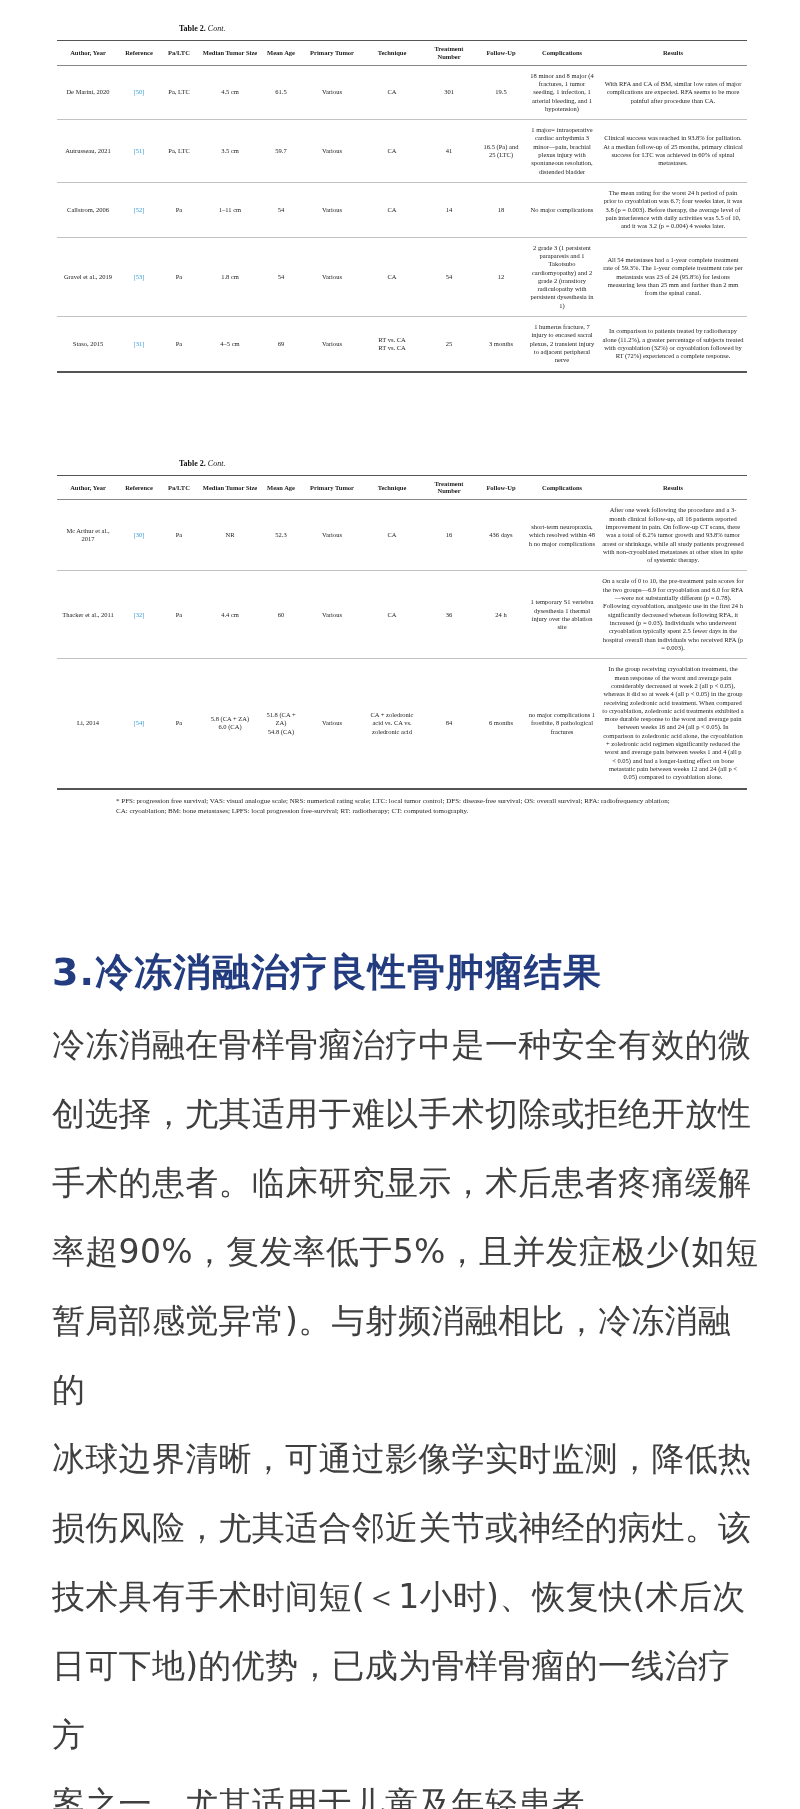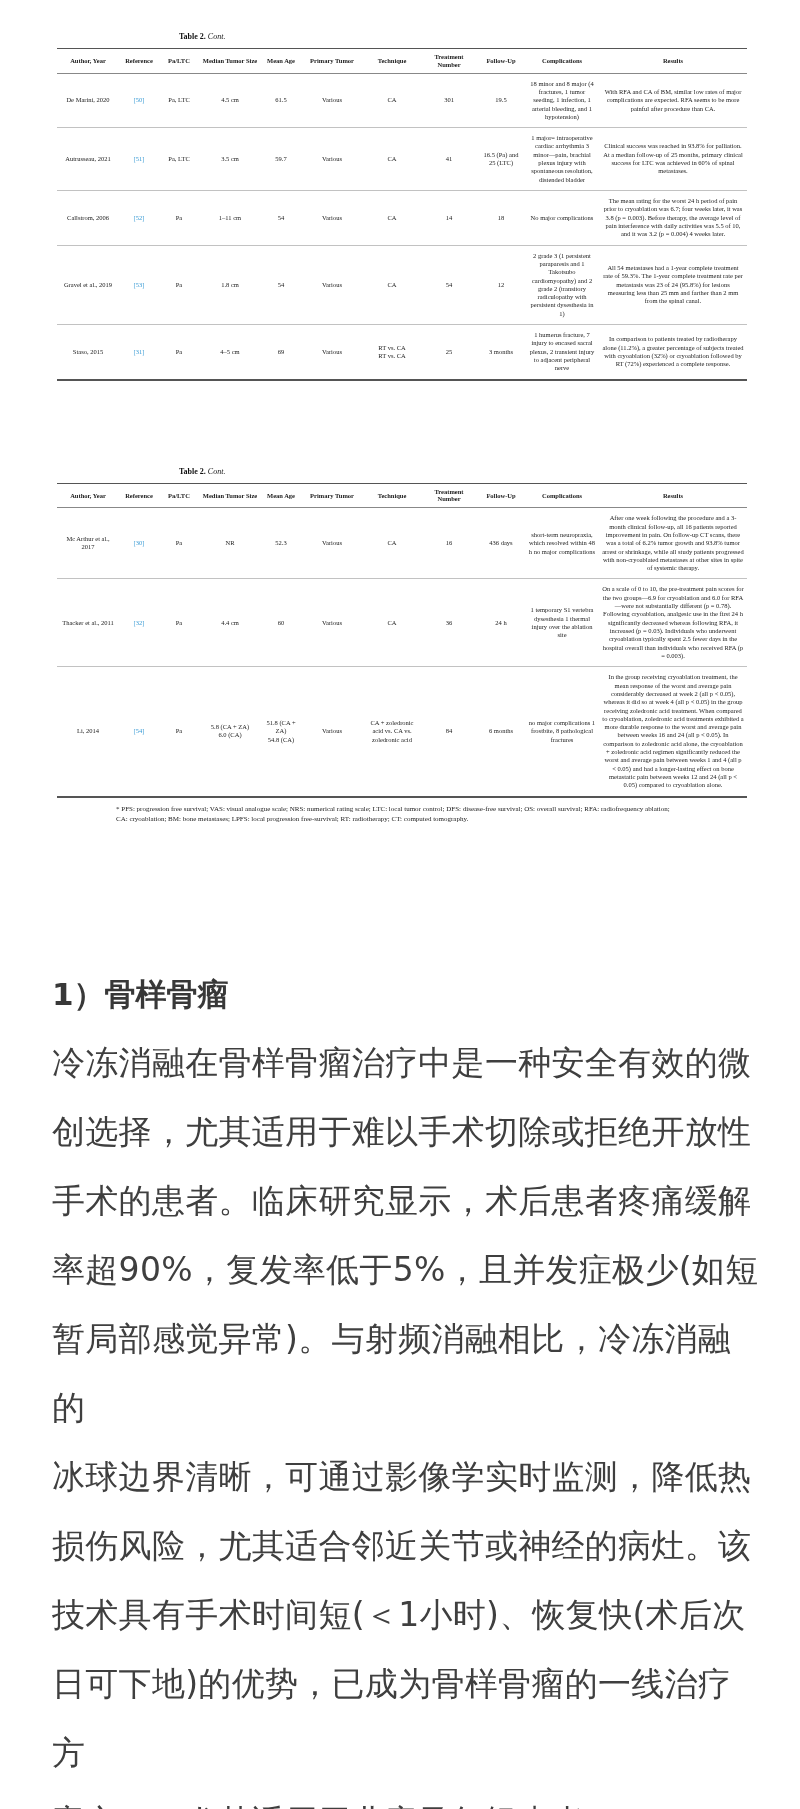--- a/index.html
+++ b/index.html
@@ -8,21 +8,21 @@
     background: #ffffff;
     width: 800px;
     height: 1809px;
     overflow: hidden;
     font-family: "Liberation Sans", sans-serif;
     position: relative;
   }
 
   
   .tables-area {
-    padding-top: 32px;
+    padding-top: 24px;
     margin-left: 57px;
     width: 690px;
     font-family: "Liberation Serif", "DejaVu Serif", serif;
     color: #1c1c1c;
   }
   .tblock + .tblock { margin-top: 86px; }
   .tcaption {
     font-size: 8px;
     margin-left: 122px;
     margin-bottom: 7px;
@@ -279,21 +279,21 @@
               <td>no major complications 1 frostbite, 8 pathological fractures</td>
               <td>In the group receiving cryoablation treatment, the mean response of the worst and average pain considerably decreased at week 2 (all p &lt; 0.05), whereas it did so at week 4 (all p &lt; 0.05) in the group receiving zoledronic acid treatment. When compared to cryoablation, zoledronic acid treatments exhibited a more durable response to the worst and average pain between weeks 16 and 24 (all p &lt; 0.05). In comparison to zoledronic acid alone, the cryoablation + zoledronic acid regimen significantly reduced the worst and average pain between weeks 1 and 4 (all p &lt; 0.05) and had a longer-lasting effect on bone metastatic pain between weeks 12 and 24 (all p &lt; 0.05) compared to cryoablation alone.</td>
             </tr>
           </tbody>
         </table>
         <div class="tfootnote">* PFS: progression free survival; VAS: visual analogue scale; NRS: numerical rating scale; LTC: local tumor control; DFS: disease-free survival; OS: overall survival; RFA: radiofrequency ablation; CA: cryoablation; BM: bone metastases; LPFS: local progression free-survival; RT: radiotherapy; CT: computed tomography.</div>
       </div>
   </section>
 
   <section class="text-area">
-    <h3 class="subsection-heading">1）骨样骨瘤</h3>
+    <h2 class="section-heading">3.冷冻消融治疗良性骨肿瘤结果</h2>
     <p class="body-paragraph">冷冻消融在骨样骨瘤治疗中是一种安全有效的微
 创选择，尤其适用于难以手术切除或拒绝开放性
 手术的患者。临床研究显示，术后患者疼痛缓解
 率超90%，复发率低于5%，且并发症极少(如短
 暂局部感觉异常)。与射频消融相比，冷冻消融的
 冰球边界清晰，可通过影像学实时监测，降低热
 损伤风险，尤其适合邻近关节或神经的病灶。该
 技术具有手术时间短(＜1小时)、恢复快(术后次
 日可下地)的优势，已成为骨样骨瘤的一线治疗方
 案之一，尤其适用于儿童及年轻患者。</p>

